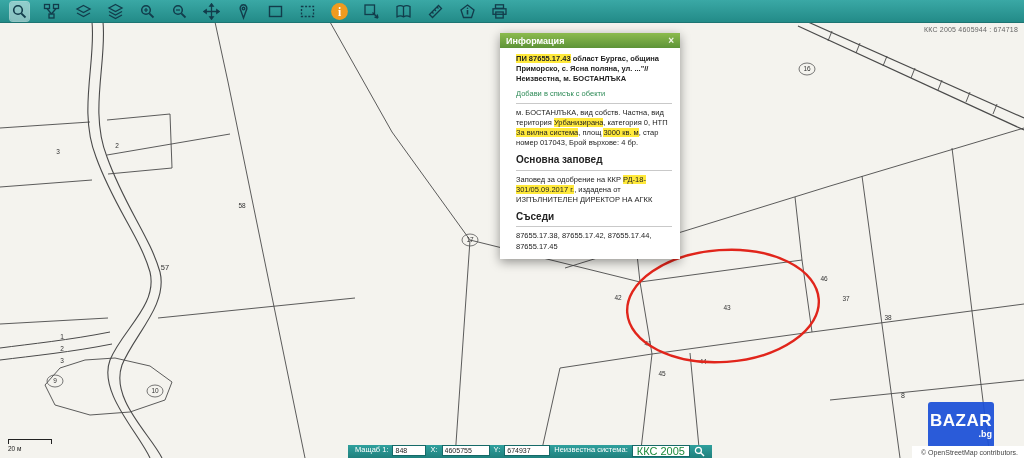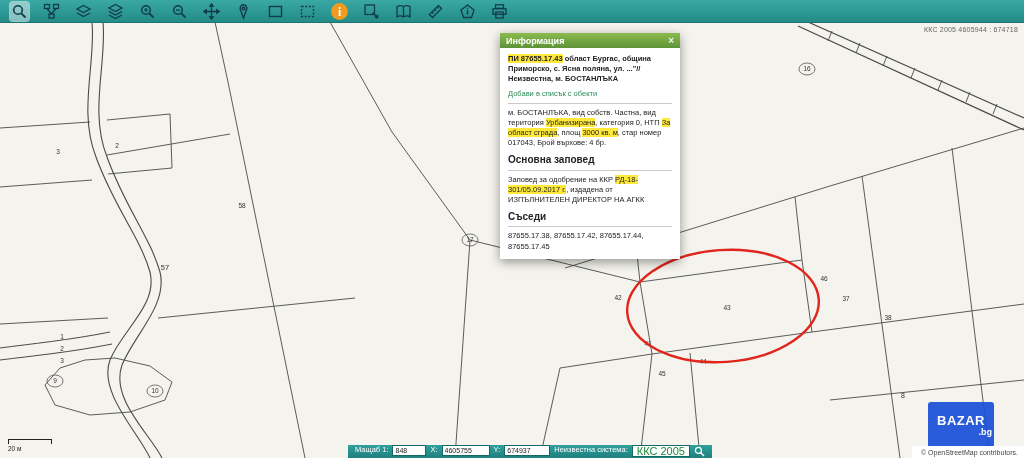--- a/index.html
+++ b/index.html
@@ -24,21 +24,21 @@
   .popup{
     position:absolute;left:500px;top:33px;width:180px;z-index:40;
     background:#fff;box-shadow:0 3px 10px rgba(0,0,0,.4);font-size:7.5px;color:#222;
   }
   .popup-header{
     height:15px;background:linear-gradient(#8cbb4e,#5d9337);
     display:flex;align-items:center;justify-content:space-between;
     padding:0 6px;color:#fff;font-weight:bold;font-size:9px;
   }
   .popup-close{cursor:pointer;color:#f2f6ea;font-size:10px;line-height:10px;font-weight:bold;}
-  .popup-body{padding:6px 8px 7px 8px;line-height:1.35;}
+  .popup-body{padding:6px 8px 7px 16px;line-height:1.35;}
   .hl{background:#ffe93b;}
   .p-id{font-weight:bold;}
   .p-link{color:#2e8b57;margin:5px 0 2px 0;cursor:pointer;}
   .popup hr{border:0;border-top:1px solid #c9c9c9;margin:3px 0 4px 0;}
   .sec-title{font-weight:bold;font-size:10px;margin-top:5px;}
   
   .statusbar{
     position:absolute;left:348px;bottom:0;height:13px;z-index:30;
     background:linear-gradient(#2fa09d,#1f807d);
     display:flex;gap:4px;padding:0 7px;color:#fff;font-size:7.5px;white-space:nowrap;
@@ -52,21 +52,21 @@
   
   .scalebar{position:absolute;left:8px;bottom:6px;z-index:20;}
   .scalebar .bar{width:42px;height:4px;border-top:1px solid #222;border-left:1px solid #222;border-right:1px solid #222;}
   .scalebar .lbl{font-size:6.5px;color:#222;margin-top:1px;}
   
   .watermark{
     position:absolute;right:30px;bottom:10px;width:66px;height:46px;z-index:25;
     background:#1b50d8;opacity:.93;border-radius:3px;color:#fff;
     display:flex;flex-direction:column;align-items:center;justify-content:center;font-weight:bold;
   }
-  .watermark .big{font-size:13px;letter-spacing:.5px;line-height:1;}
+  .watermark .big{font-size:17px;letter-spacing:.5px;line-height:1;}
   .watermark .small{font-size:9px;align-self:flex-end;margin-right:2px;}
   .attribution{
     position:absolute;right:0;bottom:0;height:12px;z-index:26;background:#fff;
     display:flex;align-items:center;padding:0 6px 0 9px;font-size:7px;color:#444;
   }
 </style>
 </head>
 <body>
 
 <div class="toolbar">
@@ -252,21 +252,21 @@
     <span>Информация</span>
     <span class="popup-close">×</span>
   </div>
   <div class="popup-body">
     <div class="p-id">
       <span class="hl">ПИ 87655.17.43</span><span> област Бургас, община Приморско, с. Ясна поляна, ул. ..."//Неизвестна, м. БОСТАНЛЪКА</span>
     </div>
     <div class="p-link">Добави в списък с обекти</div>
     <hr>
     <div>
-      <span>м. БОСТАНЛЪКА, вид собств. Частна, вид територия </span><span class="hl">Урбанизирана</span><span>, категория 0, НТП </span><span class="hl">За област сграда</span><span>, площ </span><span class="hl">3000 кв. м</span><span>, стар номер 017043, Брой върхове: 4 бр.</span>
+      <span>м. БОСТАНЛЪКА, вид собств. Частна, вид територия </span><span class="hl">Урбанизирана</span><span>, категория 0, НТП </span><span class="hl">За вилна система</span><span>, площ </span><span class="hl">3000 кв. м</span><span>, стар номер 017043, Брой върхове: 4 бр.</span>
     </div>
     <div class="sec-title">Основна заповед</div>
     <hr>
     <div>
       <span>Заповед за одобрение на ККР </span><span class="hl">РД-18-301/05.09.2017 г.</span><span>, издадена от ИЗПЪЛНИТЕЛЕН ДИРЕКТОР НА АГКК</span>
     </div>
     <div class="sec-title">Съседи</div>
     <hr>
     <div>87655.17.38, 87655.17.42, 87655.17.44, 87655.17.45</div>
   </div>

